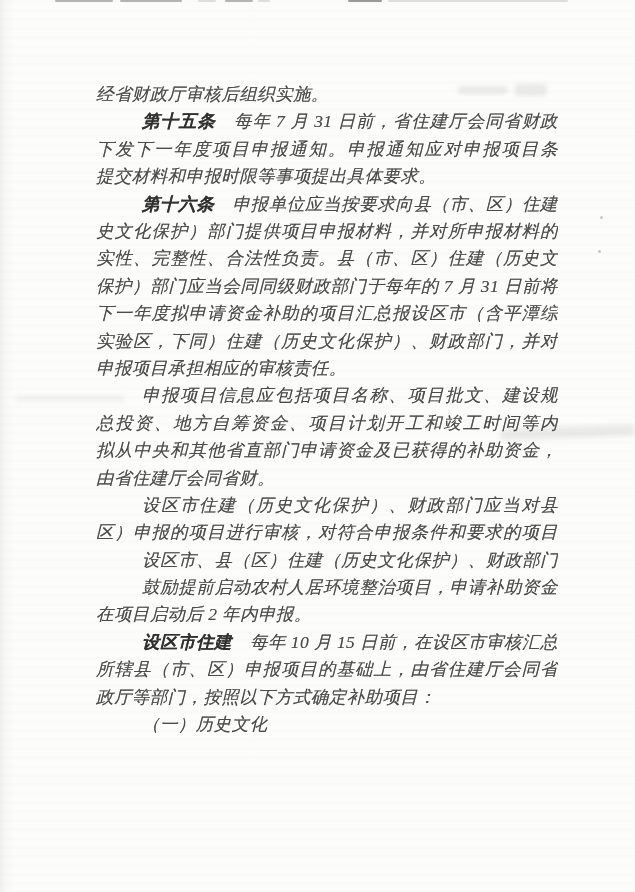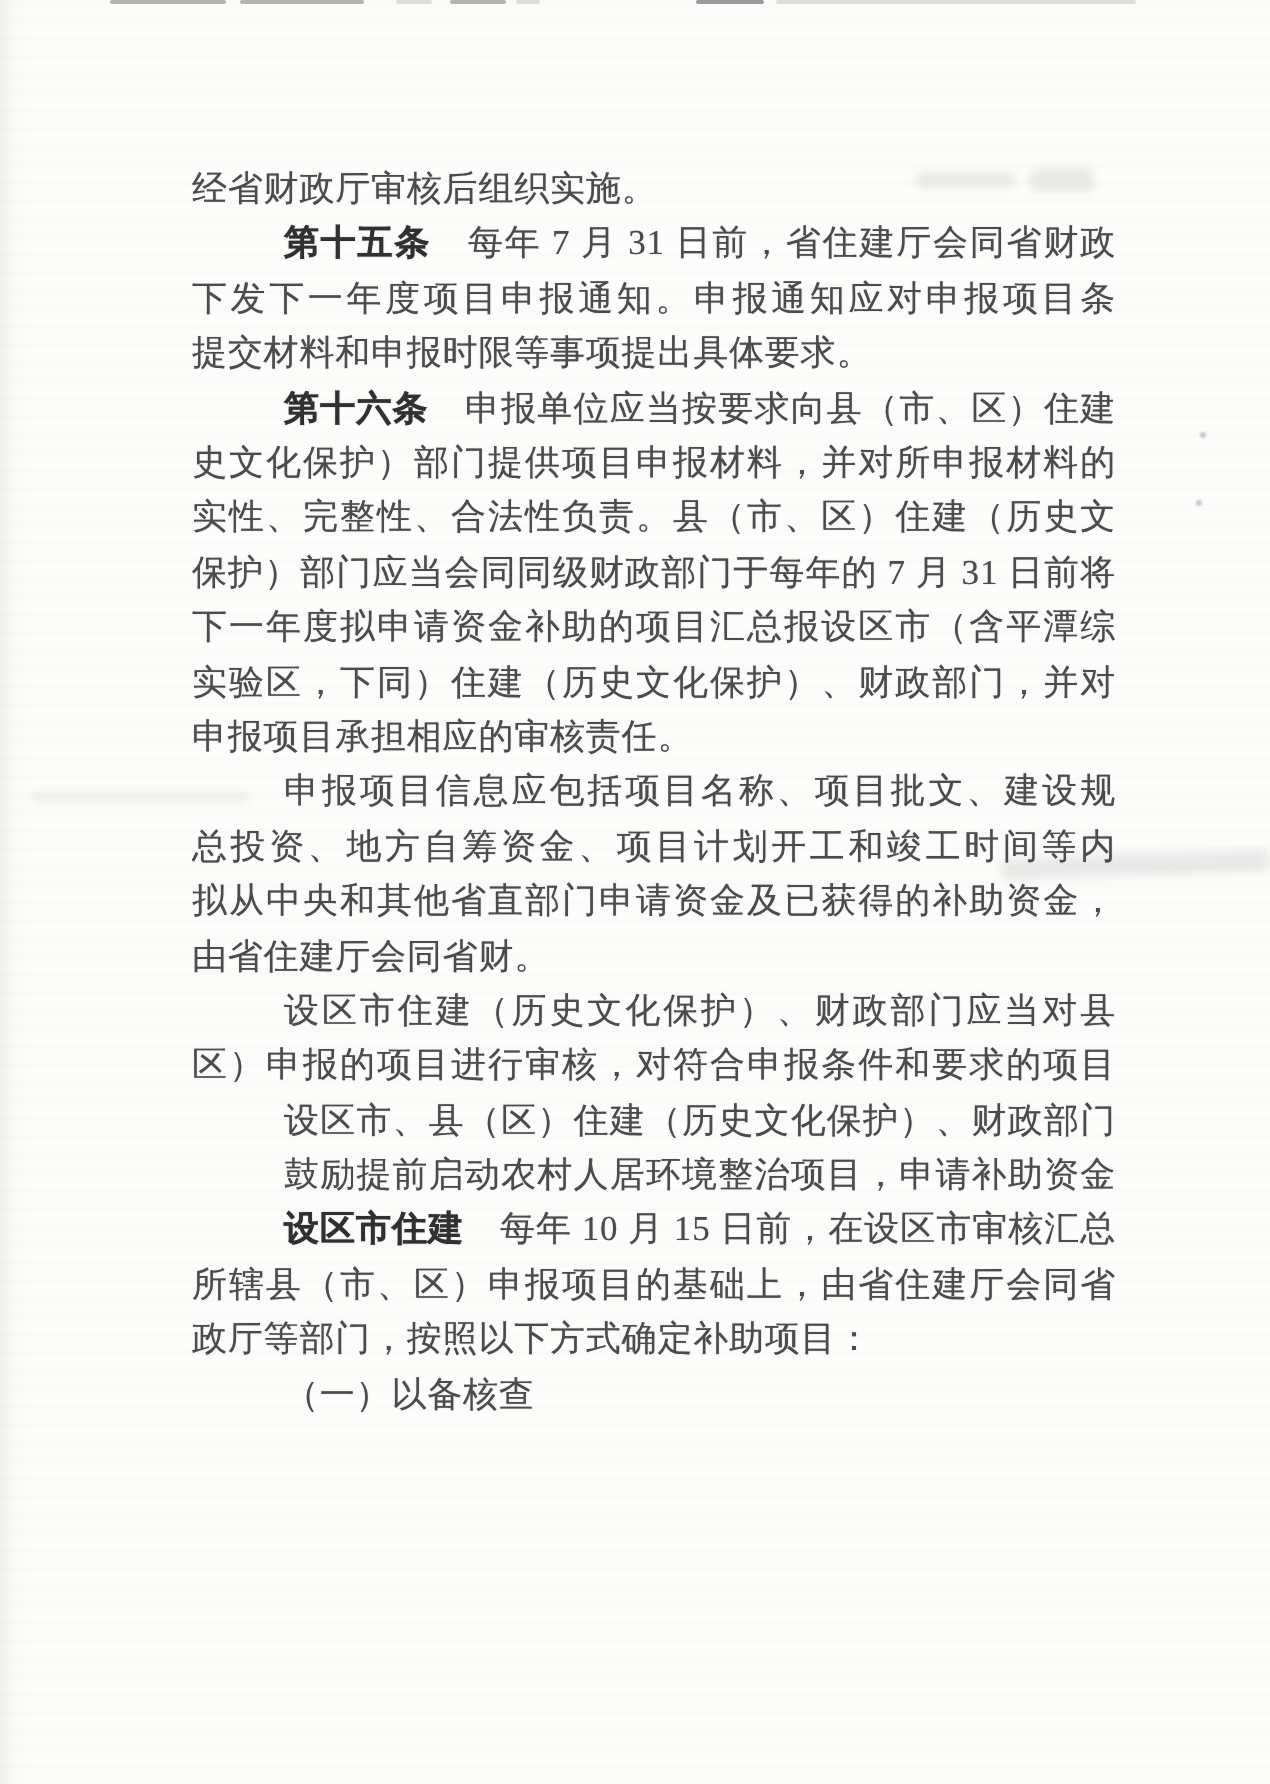--- a/index.html
+++ b/index.html
@@ -33,20 +33,21 @@
   .doc {
     position: absolute;
     left: 96px;
     top: 81px;
     width: 462px;
     font-size: 17.5px;
     line-height: 27.4px;
     letter-spacing: 0.4px;
     color: var(--ink);
     text-shadow: 0 0 0.5px rgba(75,75,75,0.55);
+    font-style: italic;
   }
   .ln { white-space: nowrap; }
   .ln.jst {
     white-space: normal;
     text-align: justify;
     text-align-last: justify;
     text-justify: inter-character;
     overflow: hidden;
     height: 27.4px;
   }
@@ -101,19 +102,20 @@
       <div class="ln jst"><span>实验区，下同）住建（历史文化保护）、财政部门，并对所</span></div>
       <div class="ln"><span>申报项目承担相应的审核责任。</span></div>
       <div class="ln ind jst"><span>申报项目信息应包括项目名称、项目批文、建设规模、</span></div>
       <div class="ln jst"><span>总投资、地方自筹资金、项目计划开工和竣工时间等内容。</span></div>
       <div class="ln jst"><span>拟从中央和其他省直部门申请资金及已获得的补助资金，应</span></div>
       <div class="ln"><span>由省住建厅会同省财。</span></div>
       <div class="ln ind jst"><span>设区市住建（历史文化保护）、财政部门应当对县（市、</span></div>
       <div class="ln jst"><span>区）申报的项目进行审核，对符合申报条件和要求的项目进</span></div>
       <div class="ln ind jst"><span>设区市、县（区）住建（历史文化保护）、财政部门应</span></div>
       <div class="ln ind jst"><span>鼓励提前启动农村人居环境整治项目，申请补助资金应</span></div>
+      <div class="ln"><span>在项目启动后 2 年内申报。</span></div>
       <div class="ln ind jst"><b>设区市住建</b><span>　每年 10 月 15 日前，在设区市审核汇总上报</span></div>
       <div class="ln jst"><span>所辖县（市、区）申报项目的基础上，由省住建厅会同省财</span></div>
       <div class="ln"><span>政厅等部门，按照以下方式确定补助项目：</span></div>
-      <div class="ln ind"><span>（一）以备核查</span></div>
+      <div class="ln ind"><span>（一）历史文化</span></div>
     </div>
 
 </div>
 
 </body></html>

